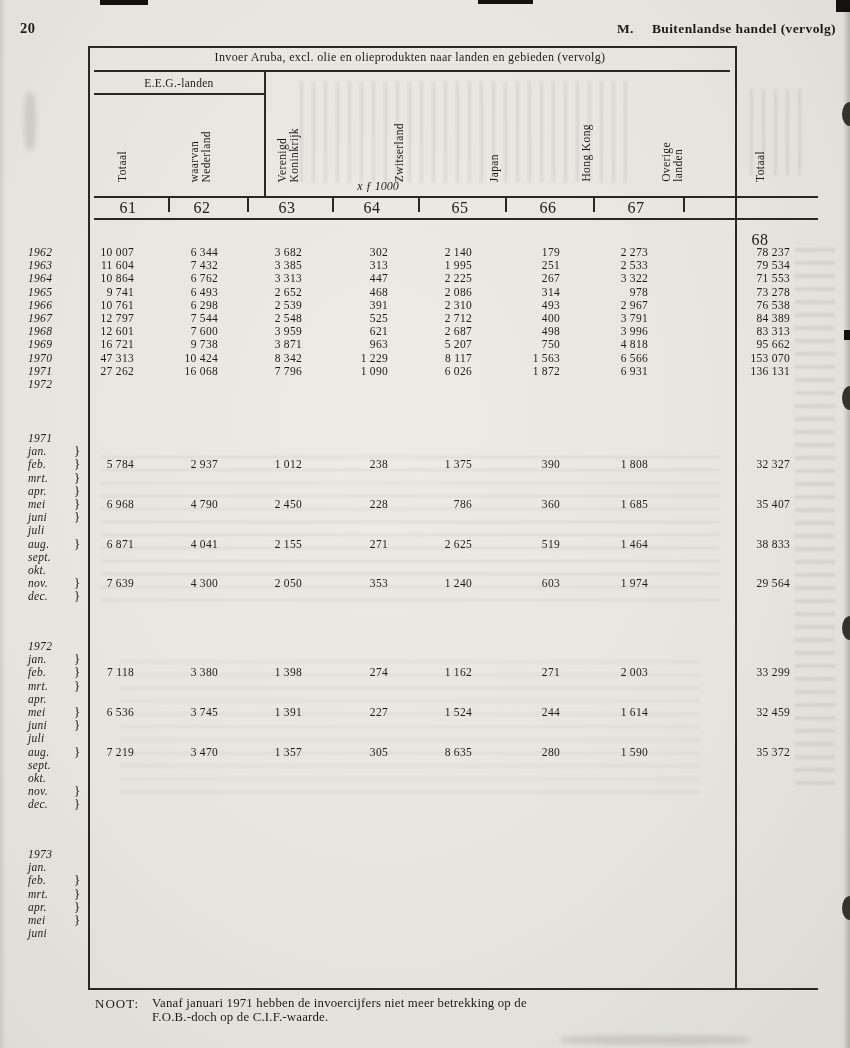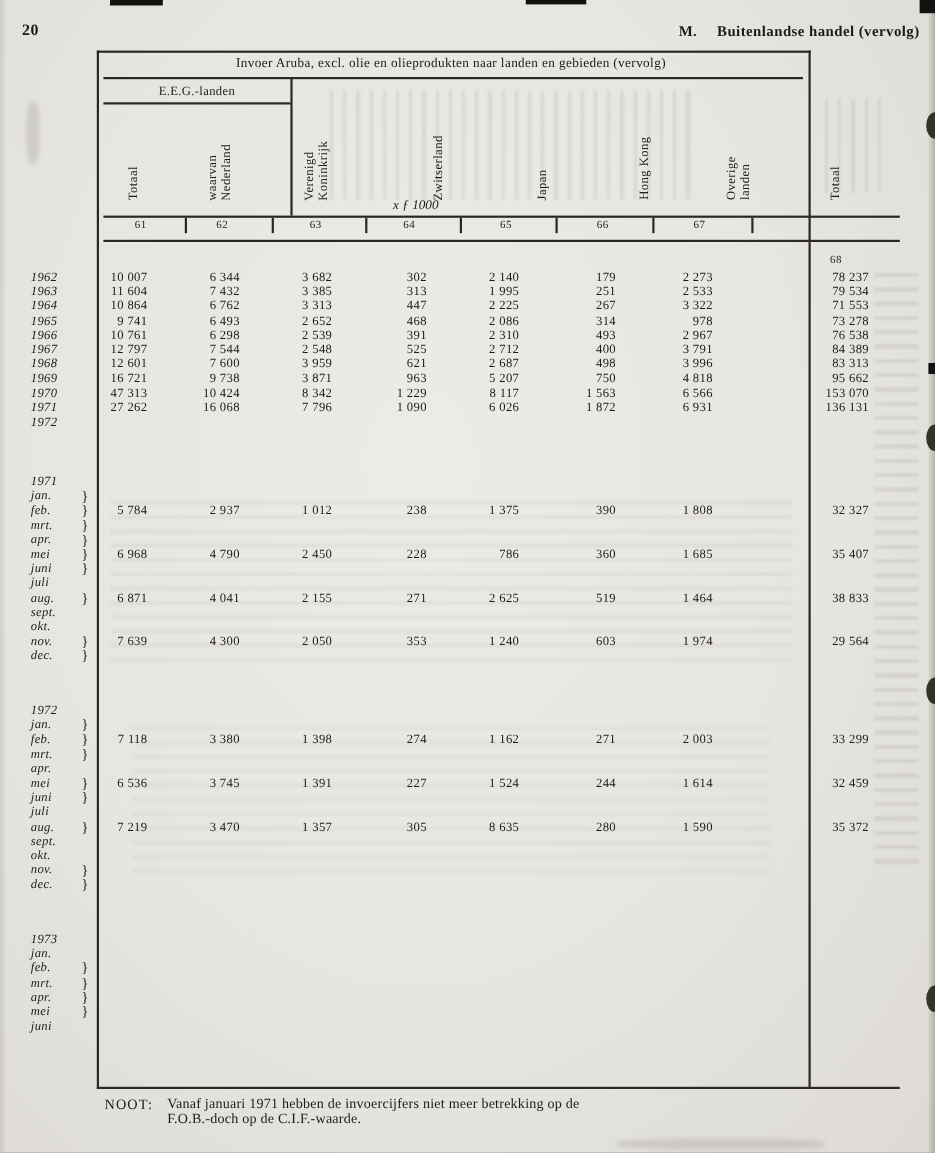--- a/index.html
+++ b/index.html
@@ -19,21 +19,21 @@
   
   .ttitle{position:absolute;left:410px;top:50px;transform:translateX(-50%);white-space:nowrap;
           font-size:12px;letter-spacing:.35px;}
   .eeg{position:absolute;left:179px;top:77px;transform:translateX(-50%);font-size:11.5px;letter-spacing:.3px;}
   .vhead{
     position:absolute;bottom:866px;
     writing-mode:vertical-rl;transform:translateX(-50%) rotate(180deg);
     white-space:pre-line;font-size:11.5px;line-height:12.5px;letter-spacing:.4px;
   }
   .unit{position:absolute;left:378px;top:179px;transform:translateX(-50%);font-size:12px;font-style:italic;}
-  .code{position:absolute;top:199px;transform:translateX(-50%);font-size:10px;letter-spacing:.5px;}
+  .code{position:absolute;top:199px;transform:translateX(-50%);font-size:16px;letter-spacing:.5px;}
   .tick{position:absolute;top:198px;height:14px;width:1.5px;background:#2b2824;}
   
   .rows{position:absolute;left:0;width:850px;}
   .trow{
     position:relative;display:grid;height:13.2px;line-height:13.2px;
     grid-template-columns:70px 40px 84px 84px 86px 84px 88px 88px 142px;
     padding-left:24px;font-size:11.5px;
   }
   .rlabel{font-style:italic;padding-left:4px;letter-spacing:.3px;white-space:nowrap;}
   .num{text-align:right;letter-spacing:.3px;white-space:nowrap;}

